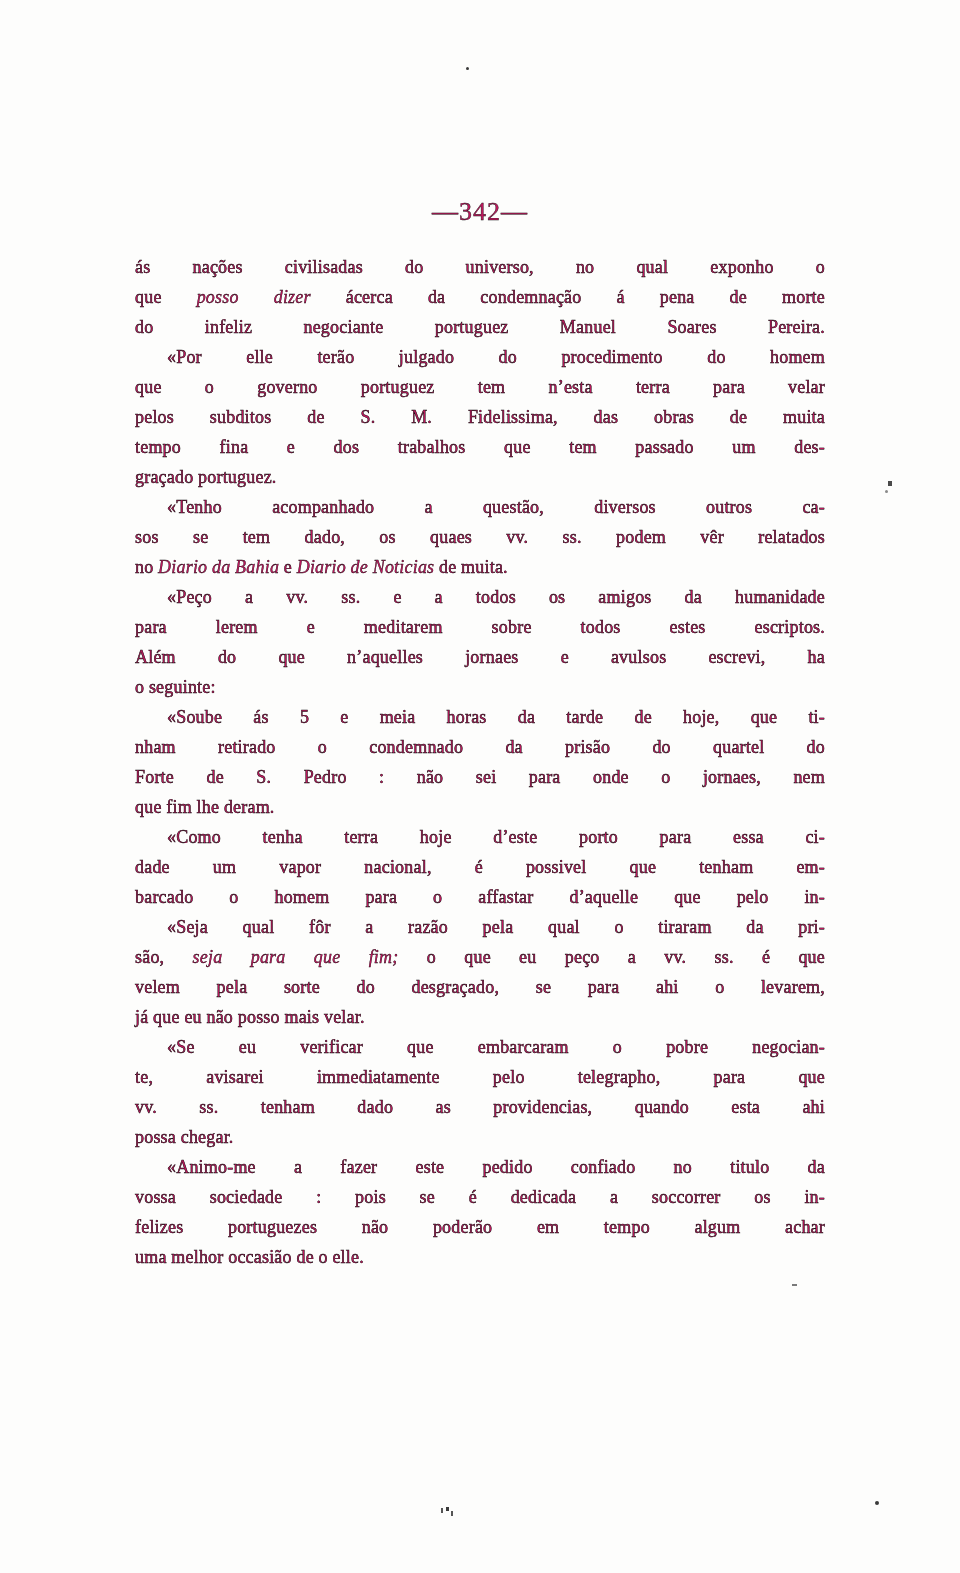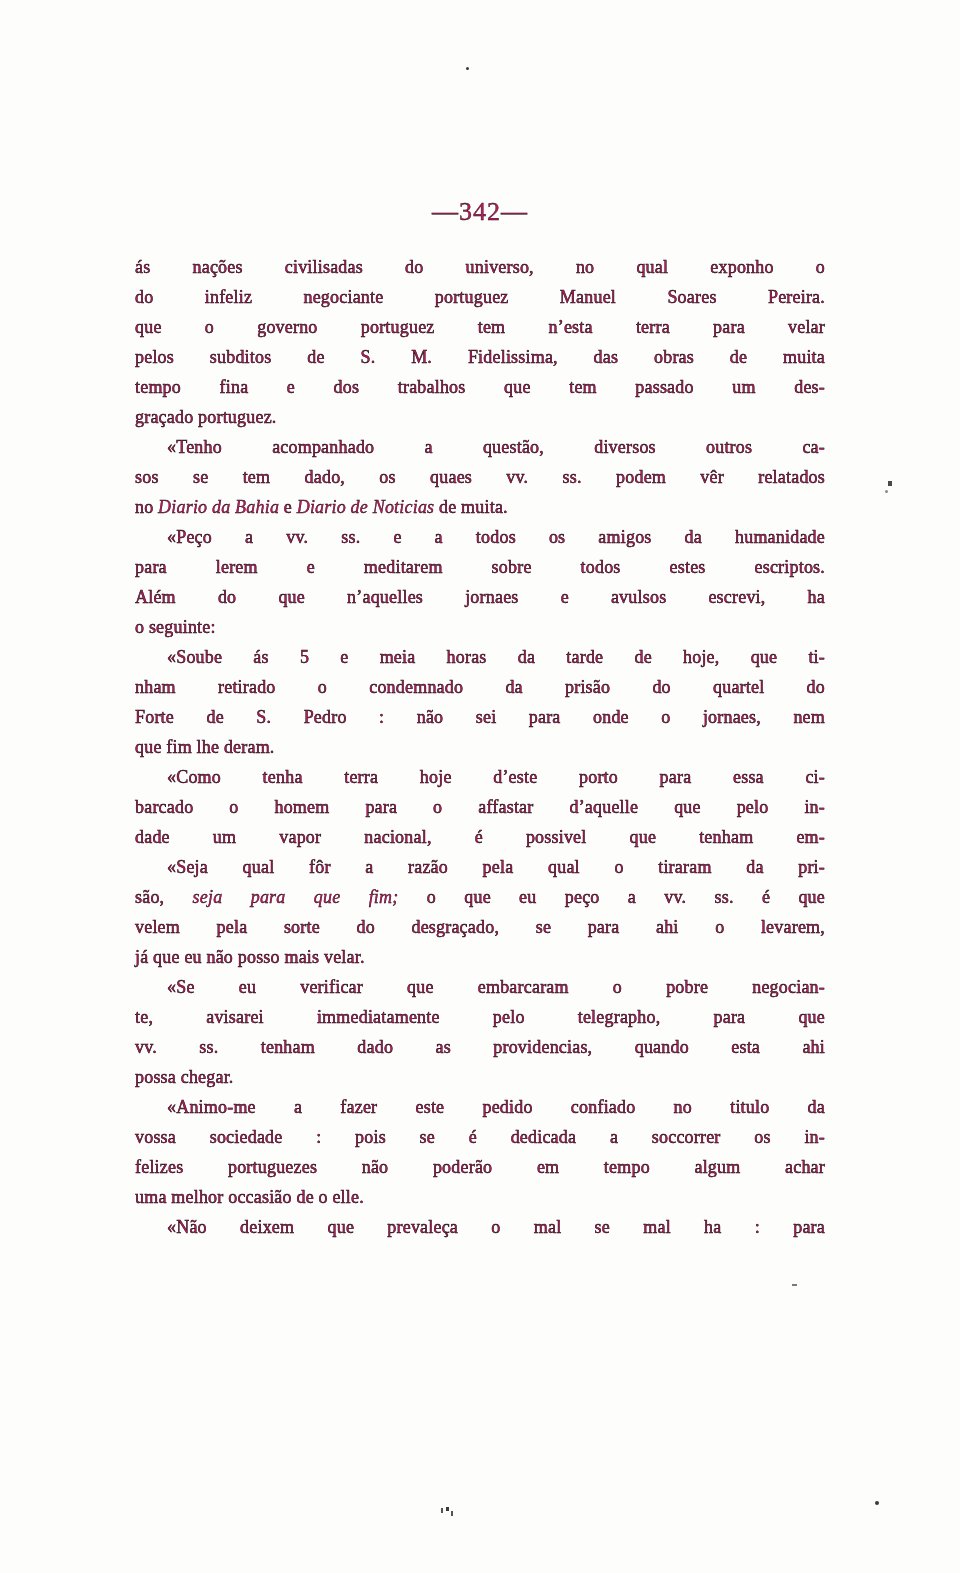--- a/index.html
+++ b/index.html
@@ -60,23 +60,25 @@
 </style>
 </head>
 <body>
 
 <div class="page">
   <div class="page-number">—342—</div>
 
   <div class="text-block">
       <div class="paragraph">
         <div class="line j"><span>ás nações civilisadas do universo, no qual exponho o</span></div>
+        <div class="line j"><span>que </span><em>posso dizer</em><span> ácerca da condemnação á pena de morte</span></div>
         <div class="line j"><span>do infeliz negociante portuguez Manuel Soares Pereira.</span></div>
       </div>
       <div class="paragraph">
+        <div class="line j ind"><span>«Por elle terão julgado do procedimento do homem</span></div>
         <div class="line j"><span>que o governo portuguez tem n’esta terra para velar</span></div>
         <div class="line j"><span>pelos subditos de S. M. Fidelissima, das obras de muita</span></div>
         <div class="line j"><span>tempo fina e dos trabalhos que tem passado um des-</span></div>
         <div class="line"><span>graçado portuguez.</span></div>
       </div>
       <div class="paragraph">
         <div class="line j ind"><span>«Tenho acompanhado a questão, diversos outros ca-</span></div>
         <div class="line j"><span>sos se tem dado, os quaes vv. ss. podem vêr relatados</span></div>
         <div class="line"><span>no </span><em>Diario da Bahia</em><span> e </span><em>Diario de Noticias</em><span> de muita.</span></div>
       </div>
@@ -87,44 +89,41 @@
         <div class="line"><span>o seguinte:</span></div>
       </div>
       <div class="paragraph">
         <div class="line j ind"><span>«Soube ás 5 e meia horas da tarde de hoje, que ti-</span></div>
         <div class="line j"><span>nham retirado o condemnado da prisão do quartel do</span></div>
         <div class="line j"><span>Forte de S. Pedro : não sei para onde o jornaes, nem</span></div>
         <div class="line"><span>que fim lhe deram.</span></div>
       </div>
       <div class="paragraph">
         <div class="line j ind"><span>«Como tenha terra hoje d’este porto para essa ci-</span></div>
+        <div class="line j"><span>dade um vapor nacional, é possivel que tenham em-</span></div>
         <div class="line j"><span>barcado o homem para o affastar d’aquelle que pelo in-</span></div>
-        <div class="line j"><span>dade um vapor nacional, é possivel que tenham em-</span></div>
       </div>
       <div class="paragraph">
         <div class="line j ind"><span>«Seja qual fôr a razão pela qual o tiraram da pri-</span></div>
         <div class="line j"><span>são, </span><em>seja para que fim;</em><span> o que eu peço a vv. ss. é que</span></div>
         <div class="line j"><span>velem pela sorte do desgraçado, se para ahi o levarem,</span></div>
         <div class="line"><span>já que eu não posso mais velar.</span></div>
       </div>
       <div class="paragraph">
         <div class="line j ind"><span>«Se eu verificar que embarcaram o pobre negocian-</span></div>
         <div class="line j"><span>te, avisarei immediatamente pelo telegrapho, para que</span></div>
         <div class="line j"><span>vv. ss. tenham dado as providencias, quando esta ahi</span></div>
         <div class="line"><span>possa chegar.</span></div>
       </div>
       <div class="paragraph">
         <div class="line j ind"><span>«Animo-me a fazer este pedido confiado no titulo da</span></div>
         <div class="line j"><span>vossa sociedade : pois se é dedicada a soccorrer os in-</span></div>
         <div class="line j"><span>felizes portuguezes não poderão em tempo algum achar</span></div>
         <div class="line"><span>uma melhor occasião de o elle.</span></div>
       </div>
-      <div class="paragraph">
-        <div class="line j ind"><span>«Não deixem que prevaleça o mal se mal ha : para</span></div>
-      </div>
     </div>
 
   <div class="speck round" style="left:466px; top:67px; width:3px; height:3px;"></div>
   <div class="speck" style="left:888px; top:481px; width:4px; height:5px; background:#4a4a4a;"></div>
   <div class="speck round" style="left:885px; top:490px; width:3px; height:3px; background:#8a8a8a;"></div>
   <div class="speck" style="left:792px; top:1284px; width:5px; height:2px; background:#7a7a7a;"></div>
   <div class="speck" style="left:441px; top:1508px; width:2px; height:5px; background:#555;"></div>
   <div class="speck" style="left:446px; top:1507px; width:3px; height:4px;"></div>
   <div class="speck" style="left:451px; top:1511px; width:2px; height:5px; background:#555;"></div>
   <div class="speck round" style="left:875px; top:1501px; width:4px; height:4px;"></div>

